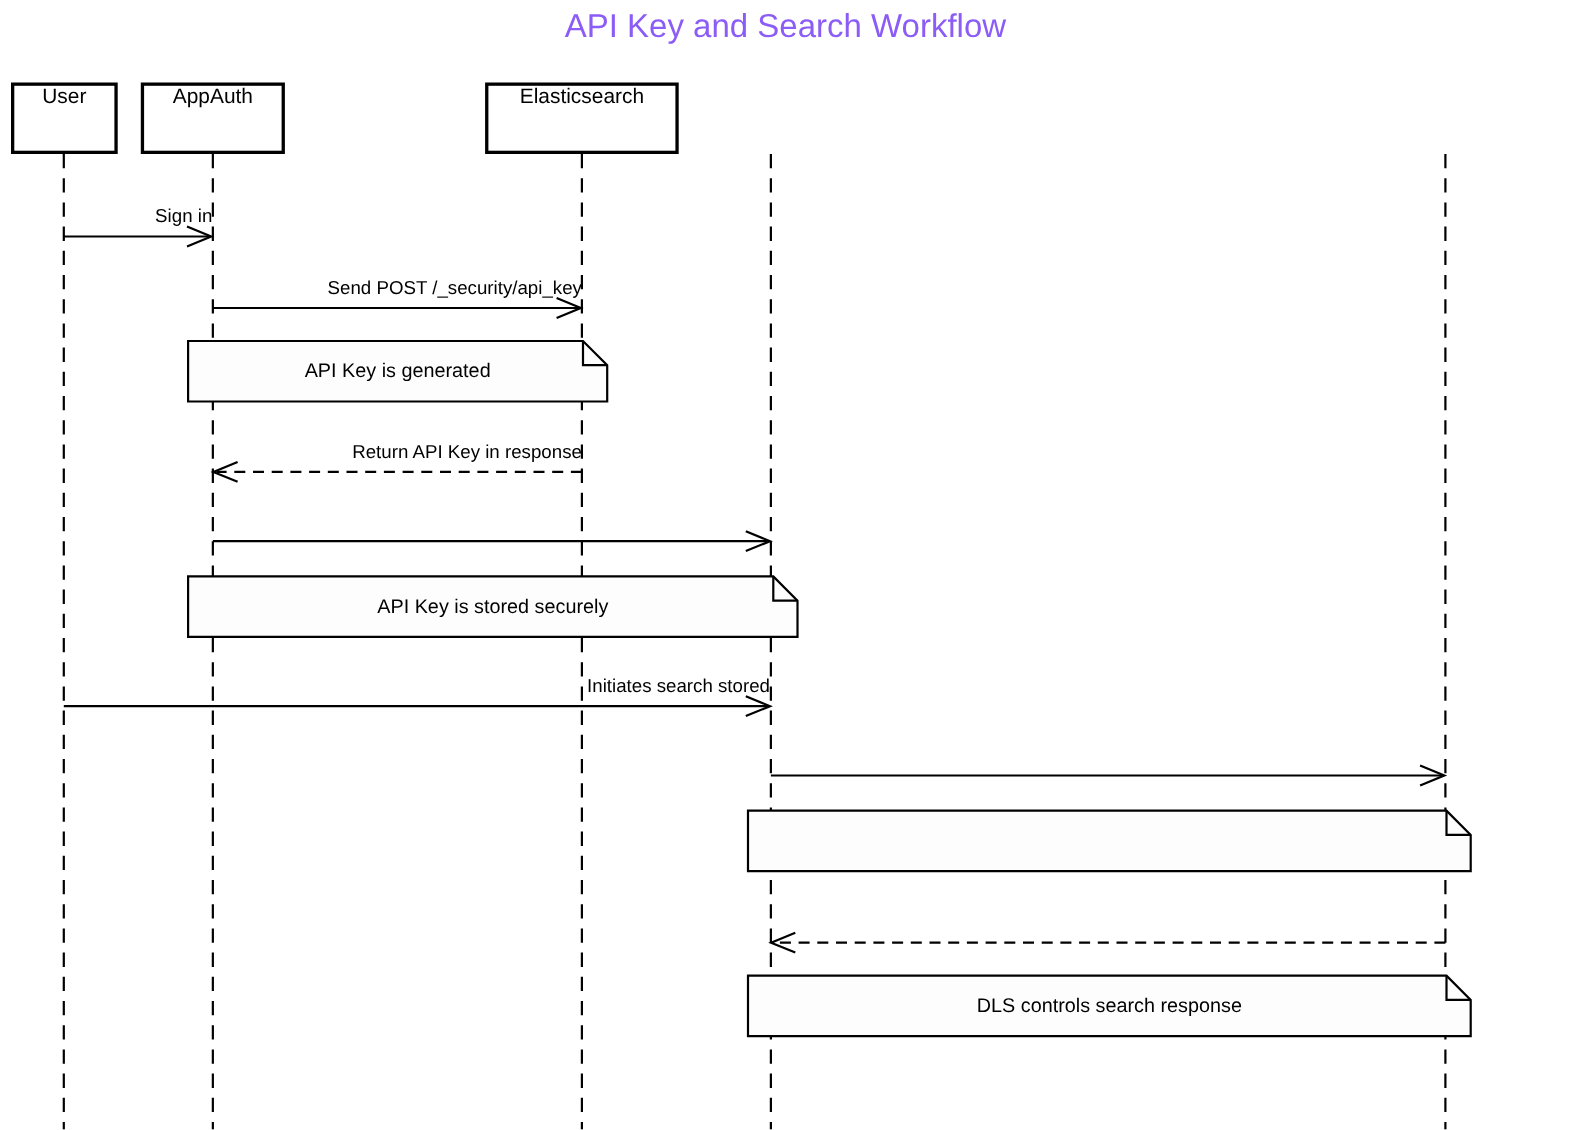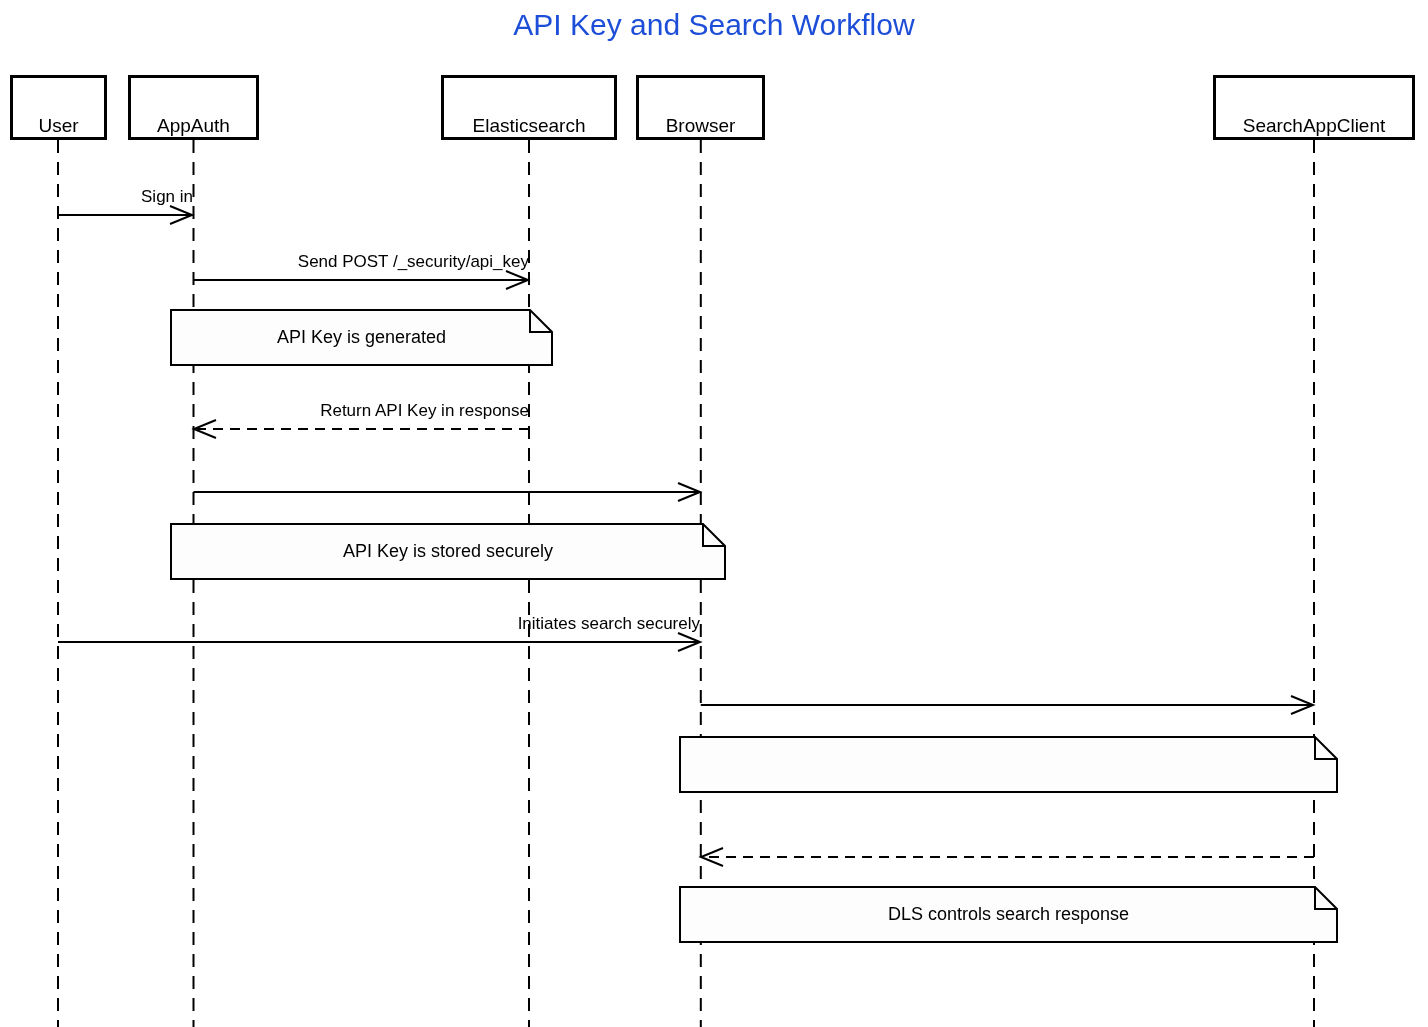--- a/index.html
+++ b/index.html
@@ -13,31 +13,31 @@
     overflow: hidden;
   }
   .layer { position: absolute; left: 0; top: 0; }
   .title {
     position: absolute;
     left: 0; top: 7px;
     width: 1428px;
     text-align: center;
     font-size: 30px;
     line-height: 36px;
-    color: #1d4ed8;
+    color: #8b5cf6;
   }
   .actor {
     position: absolute;
     top: 75px;
     height: 65px;
     box-sizing: border-box;
     background: #ffffff;
     border: 3.5px solid #000000;
     display: flex;
-    align-items: flex-end;
+    align-items: flex-start;
     justify-content: center;
     font-size: 19px;
   }
   .msg-label {
     position: absolute;
     height: 24px;
     line-height: 24px;
     text-align: right;
     font-size: 17px;
     white-space: nowrap;
@@ -129,29 +129,23 @@
 
   <div class="actor" style="left:10px;width:97px">
     <span>User</span>
   </div>
   <div class="actor" style="left:128px;width:131px">
     <span>AppAuth</span>
   </div>
   <div class="actor" style="left:441px;width:176px">
     <span>Elasticsearch</span>
   </div>
-  <div class="actor" style="left:636px;width:129px">
-    <span>Browser</span>
-  </div>
-  <div class="actor" style="left:1213px;width:202px">
-    <span>SearchAppClient</span>
-  </div>
 
   <div class="msg-label" style="left:58px;width:135px;top:185px">Sign in</div>
   <div class="msg-label" style="left:193px;width:336px;top:250px">Send POST /_security/api_key</div>
   <div class="msg-label" style="left:193px;width:336px;top:399px">Return API Key in response</div>
-  <div class="msg-label" style="left:58px;width:642px;top:612px">Initiates search securely</div>
+  <div class="msg-label" style="left:58px;width:642px;top:612px">Initiates search stored</div>
 
   <div class="note-label" style="left:171px;top:524px;width:554px;height:55px">API Key is stored securely</div>
   <div class="note-label" style="left:171px;top:310px;width:381px;height:55px">API Key is generated</div>
   <div class="note-label" style="left:680px;top:887px;width:657px;height:55px">DLS controls search response</div>
 
 </div>
 
 </body></html>

